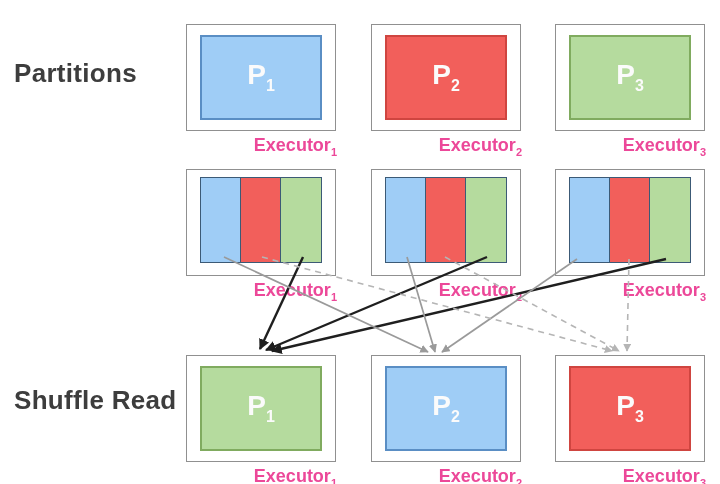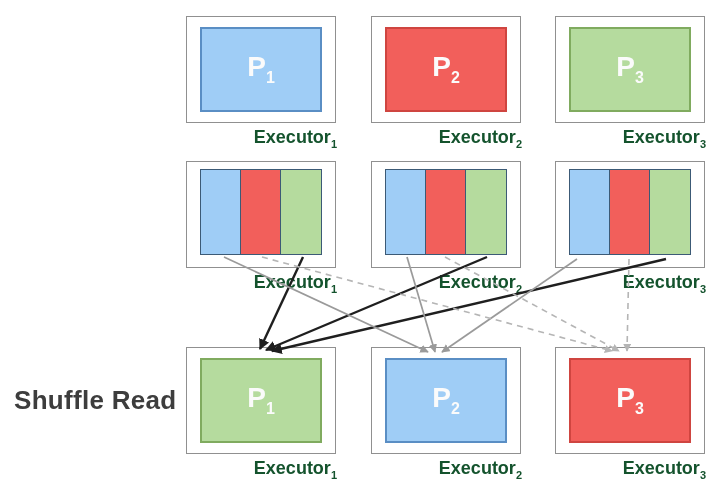--- a/index.html
+++ b/index.html
@@ -6,50 +6,51 @@
   .canvas {
     position:relative; width:720px; height:484px; background:#ffffff;
     font-family:"Liberation Sans", sans-serif; overflow:hidden;
   }
   .rowlabel {
     position:absolute; left:14px; font-size:26px; font-weight:bold;
     color:#3d3d3d; letter-spacing:0.3px; white-space:nowrap;
   }
   .cell {
     position:absolute; width:150px; height:107px; box-sizing:border-box;
-    border:1.5px solid #909090; background:#ffffff;
+    border:1.5px solid #909090; background:#ffffff;margin-top:8px;
   }
   .pbox {
     position:absolute; left:13px; top:10px; width:122px; height:85px;
     box-sizing:border-box; border:2px solid;
     display:flex; align-items:center; justify-content:center;
   }
   .plabel { color:#fbfbfb; font-size:28px; font-weight:bold; line-height:1; }
   .plabel sub { font-size:16px; }
   .stripes {
     position:absolute; left:13px; top:7px; width:122px; height:86px;
     display:flex;
   }
   .stripe { flex:1; box-sizing:border-box; border:1.5px solid; }
   .stripe + .stripe { margin-left:-1.5px; }
   .exlabel {
     position:absolute; top:111px; right:-2px; font-size:18px; font-weight:bold;
-    color:#14532d; white-space:nowrap; line-height:1;
+    color:#ec4899; white-space:nowrap; line-height:1;
   }
   .exlabel sub { font-size:11px; }
   #arrow-layer {
     position:absolute; left:0; top:0; width:720px; height:484px;
     z-index:5; pointer-events:none;
   }
 </style>
 </head>
 <body>
 
 <div class="canvas">
 
+  <div class="rowlabel" style="top:58px;">Partitions</div>
   <div class="rowlabel" style="top:385px;">Shuffle Read</div>
 
   <div class="cell" style="left: 186px; top: 16px; border-color: rgb(144, 144, 144);">
     <div class="pbox" style="background-color: rgb(159, 205, 246); border-color: rgb(90, 142, 196);">
       <span class="plabel"><span>P</span><sub>1</sub></span>
     </div>
     <div class="exlabel"><span>Executor</span><sub>1</sub></div>
   </div>
   <div class="cell" style="left: 371px; top: 16px; border-color: rgb(144, 144, 144);">
     <div class="pbox" style="background-color: rgb(242, 95, 91); border-color: rgb(207, 69, 64);">

